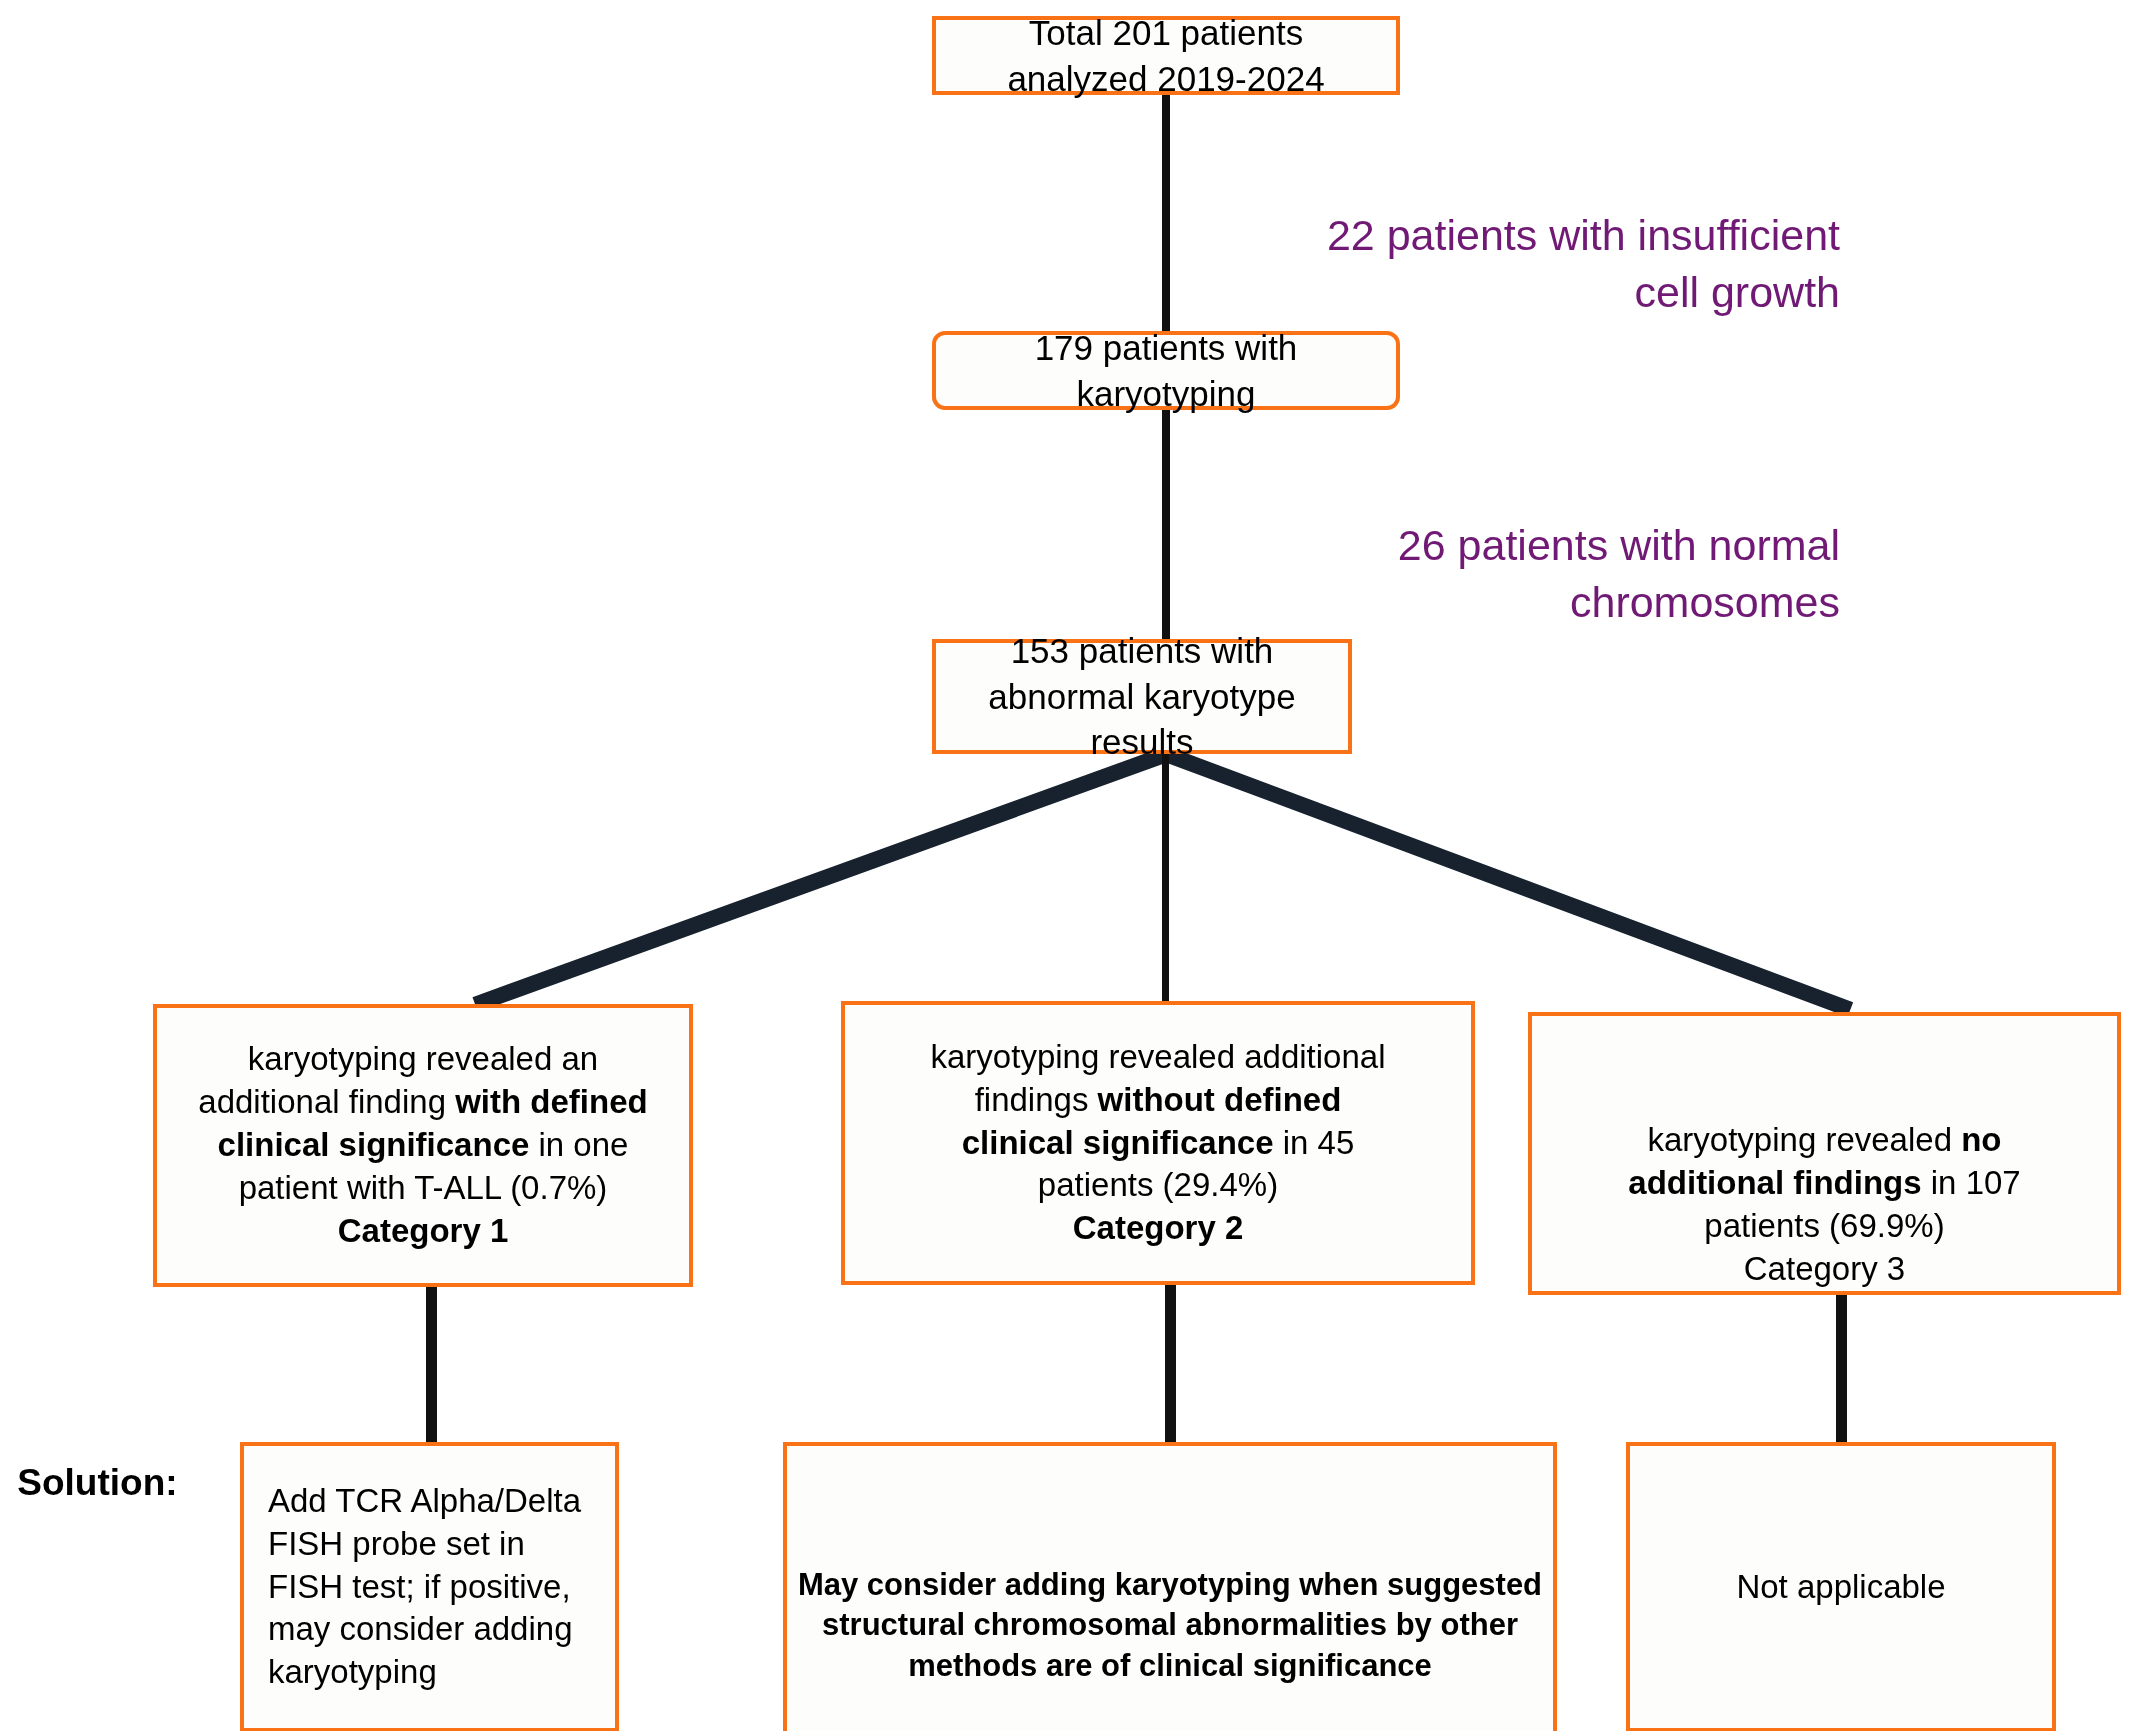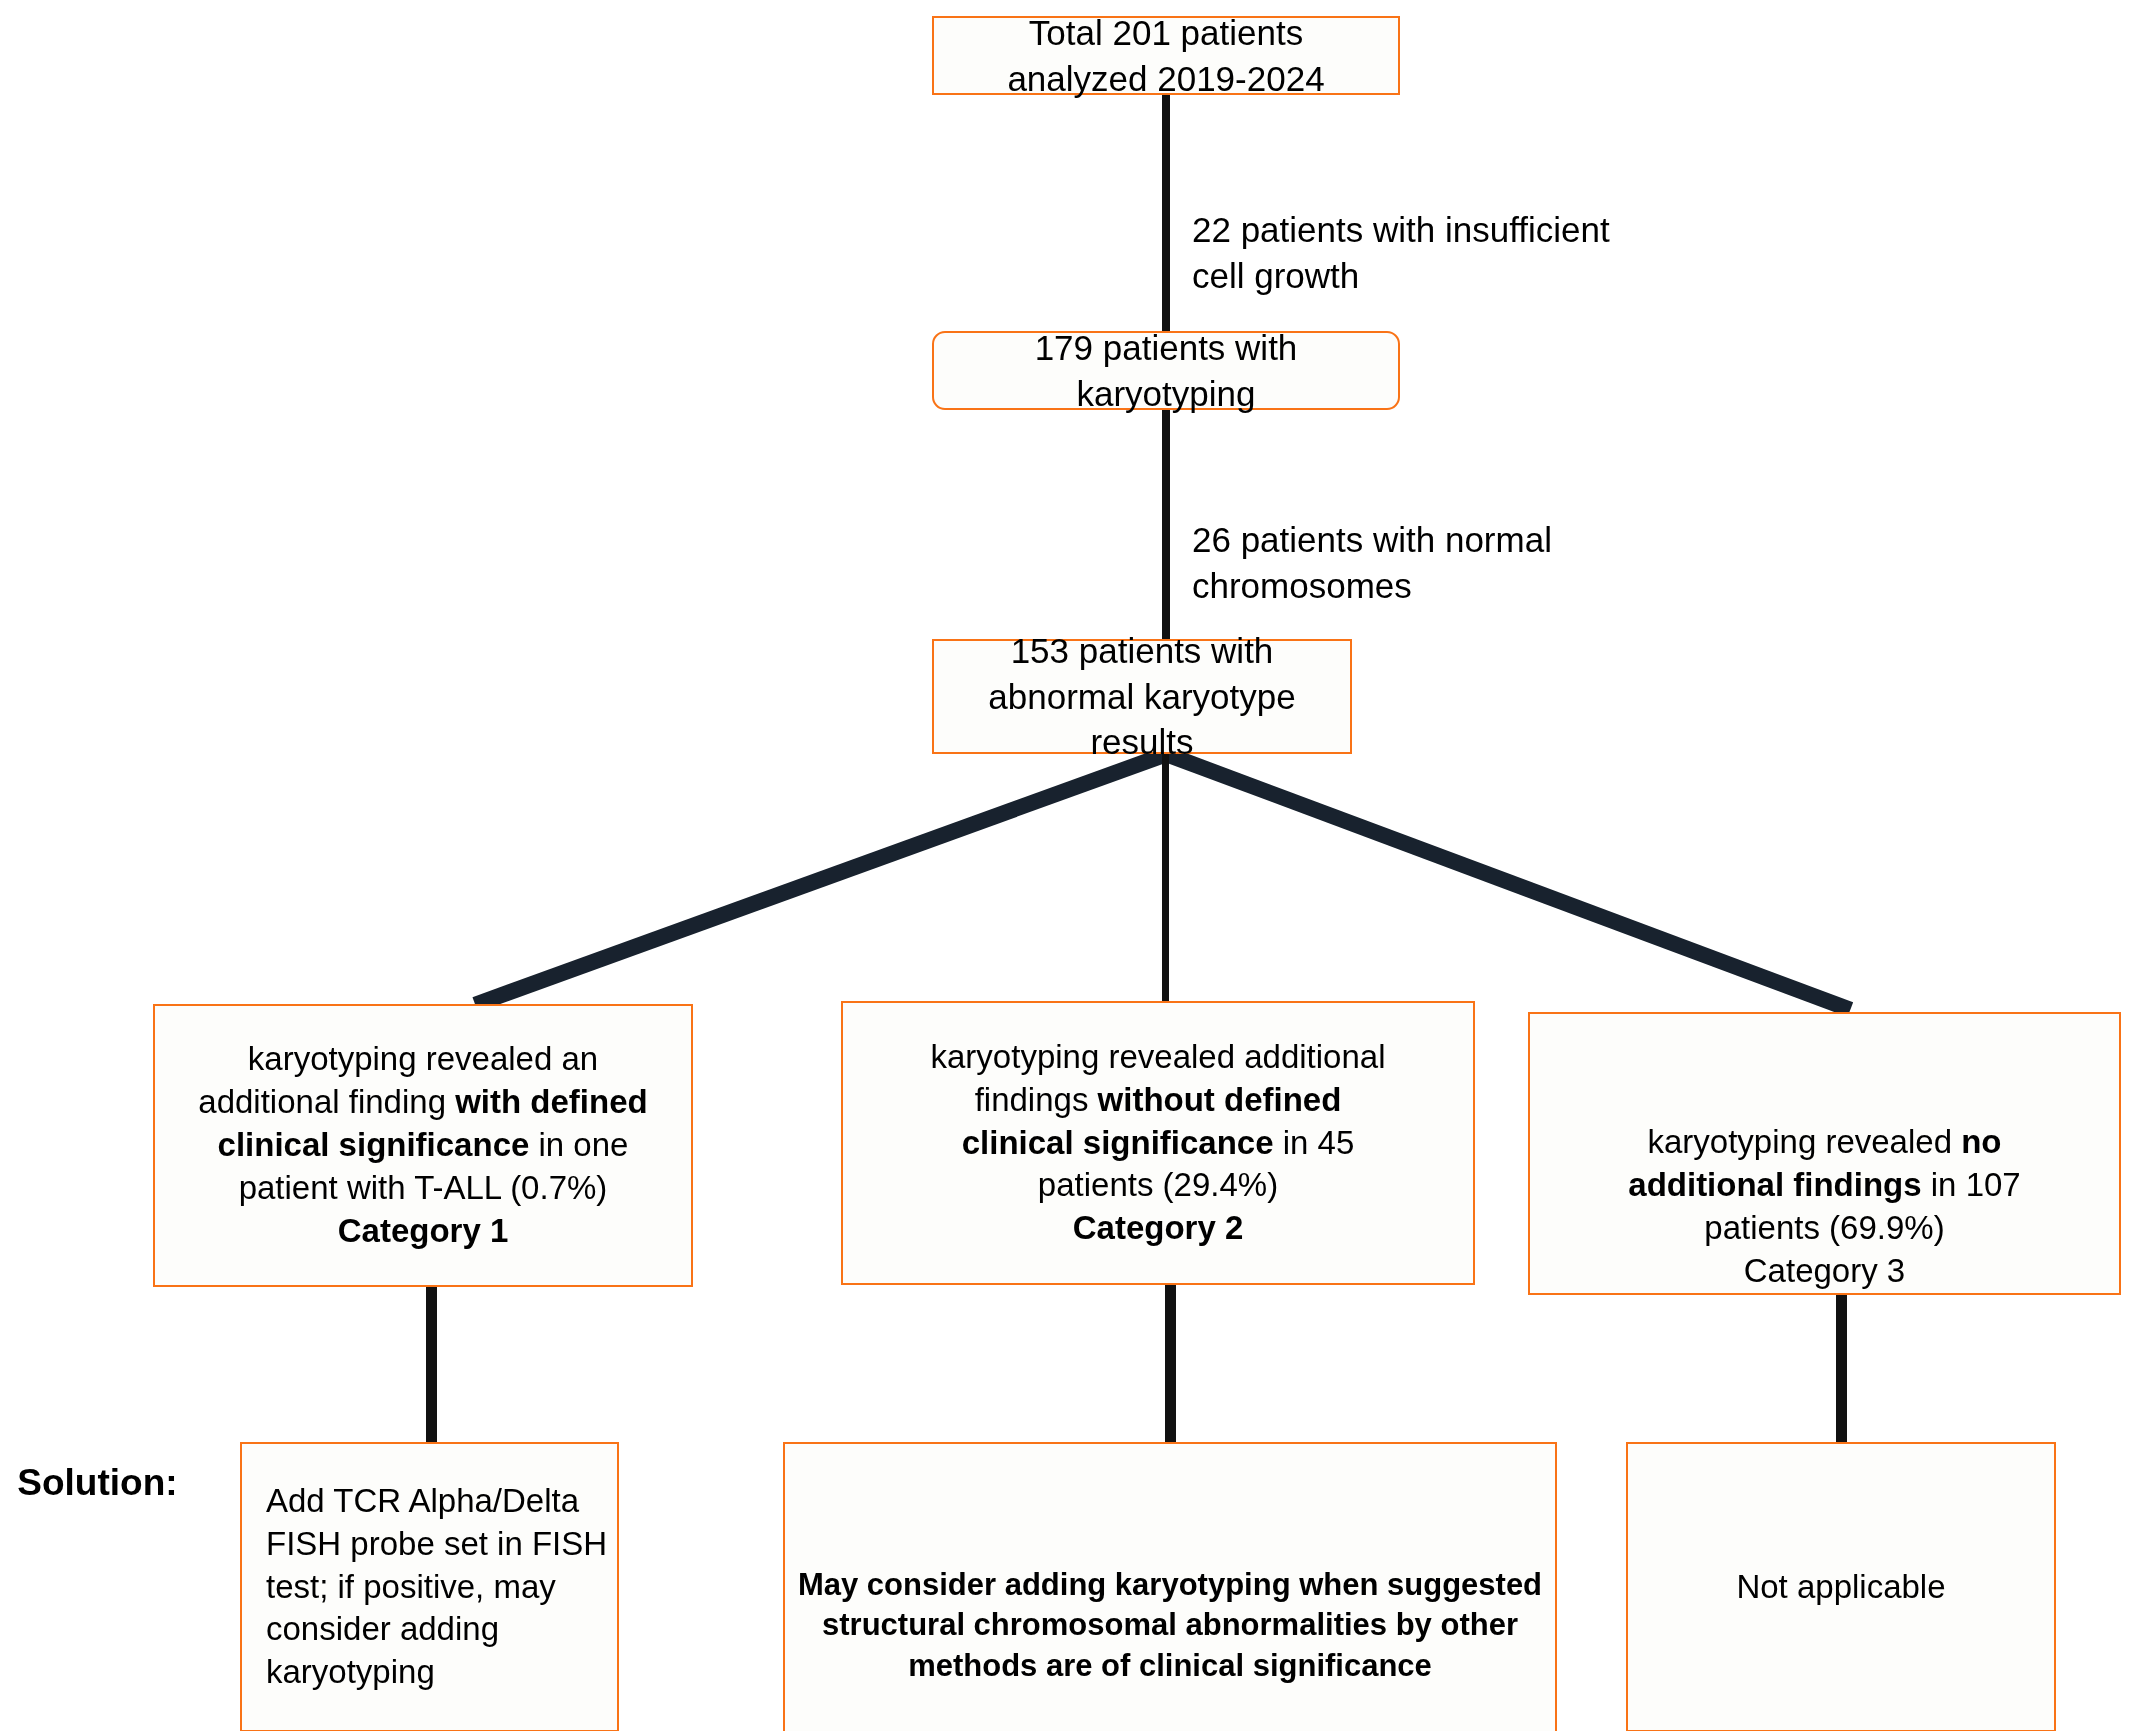--- a/index.html
+++ b/index.html
@@ -14,45 +14,46 @@
     background: #ffffff;
     font-family: "Liberation Sans", sans-serif;
     overflow: hidden;
   }
 
   
   .box {
     position: absolute;
     box-sizing: border-box;
     background: #fdfdfb;
-    border: 2px solid #f97316;
+    border: 4px solid #f97316;
     display: flex;
     align-items: center;
     justify-content: center;
     text-align: center;
     color: #000000;
     line-height: 1.30;
     z-index: 3;
   }
   .box .txt { display: block; width: 100%; padding: 0 8.6px; }
   .box b { font-weight: bold; }
 
   
   #box-total   { left: 932px; top: 16px;   width: 468px; height: 79px; font-size: 35px; }
   #box-karyo   { left: 932px; top: 331px;  width: 468px; height: 79px; font-size: 35px; border-radius: 13px; }
   #box-abnorm  { left: 932px; top: 639px;  width: 420px; height: 115px; font-size: 35px; }
 
   
   .sidenote {
     position: absolute;
-    font-size: 35px;
-    color: #000000;
+    font-size: 43px;
+    color: #701a75;
     line-height: 1.32;
     white-space: pre-line;
     z-index: 4;
+    text-align: right;
   }
   #note-insufficient { left: 1192px; top: 207px; width: 648px; }
   #note-normal       { left: 1192px; top: 517px; width: 648px; }
 
   
   #box-cat1 { left: 153px;  top: 1004px; width: 540px;  height: 283px; font-size: 33px; }
   #box-cat2 { left: 841px; top: 1001px; width: 634px;  height: 284px; font-size: 33px; }
   #box-cat3 { left: 1528px; top: 1012px; width: 593px;  height: 283px; font-size: 33px; align-items: flex-end; }
 
   

